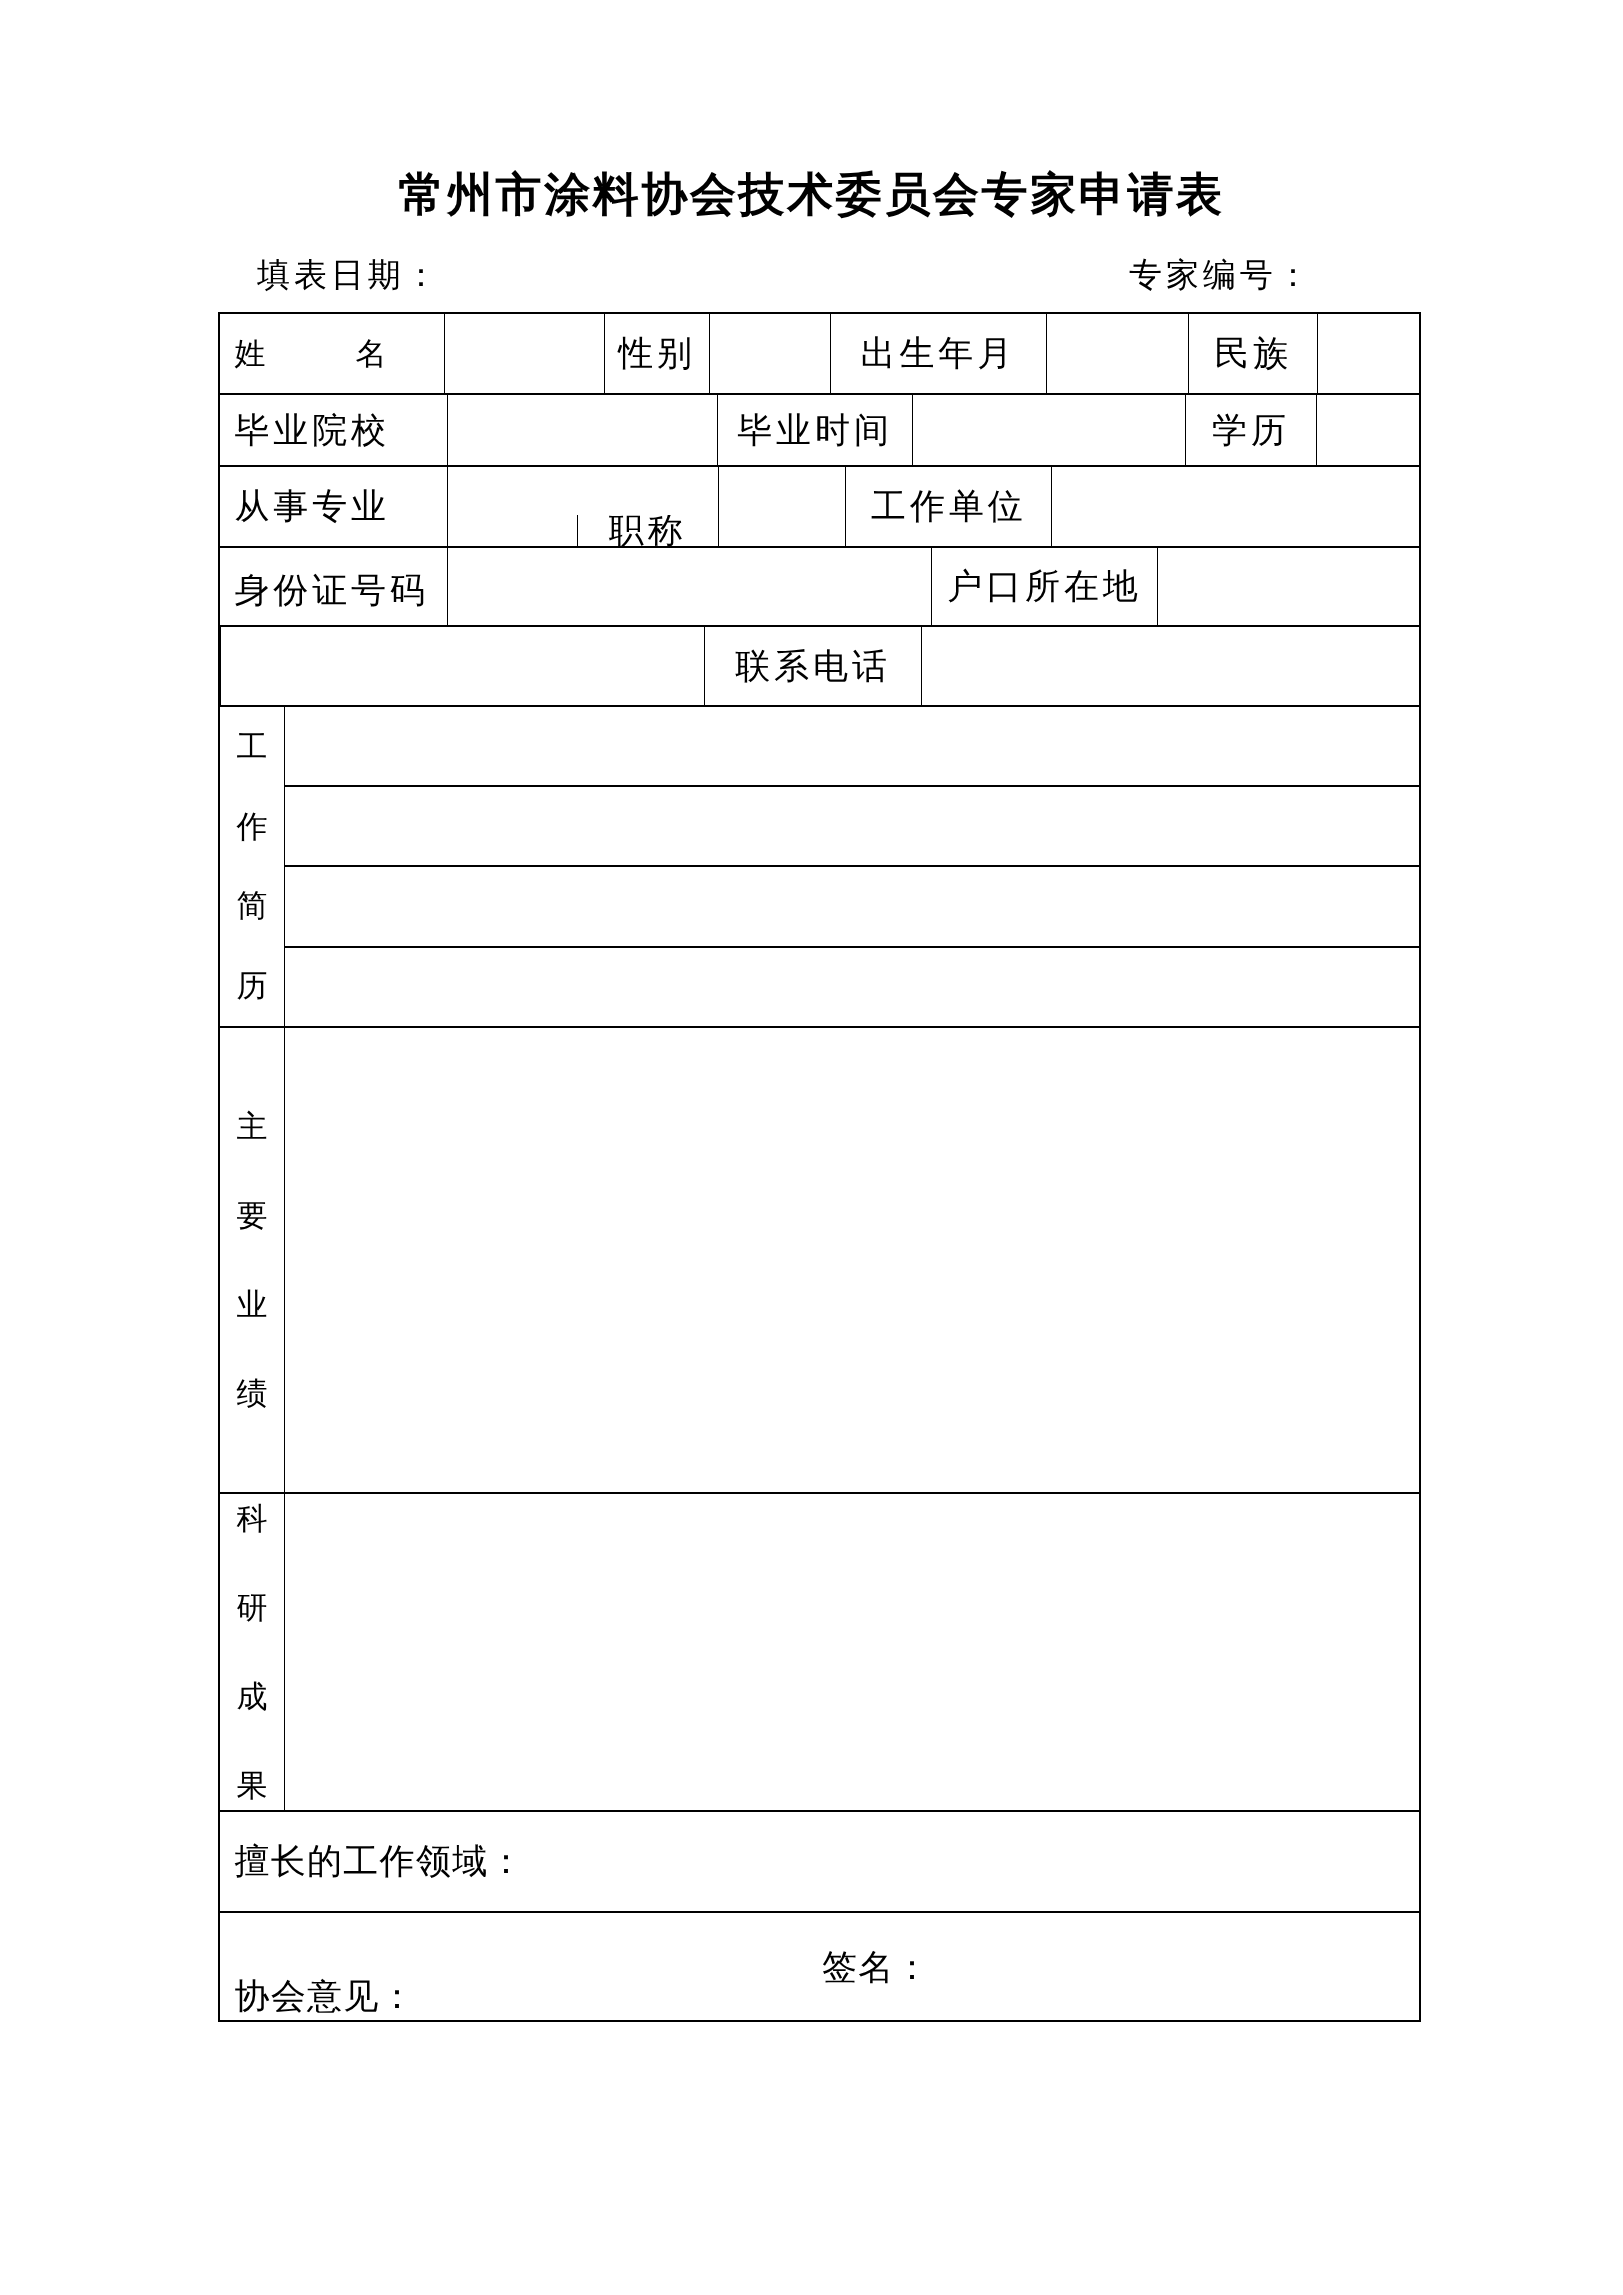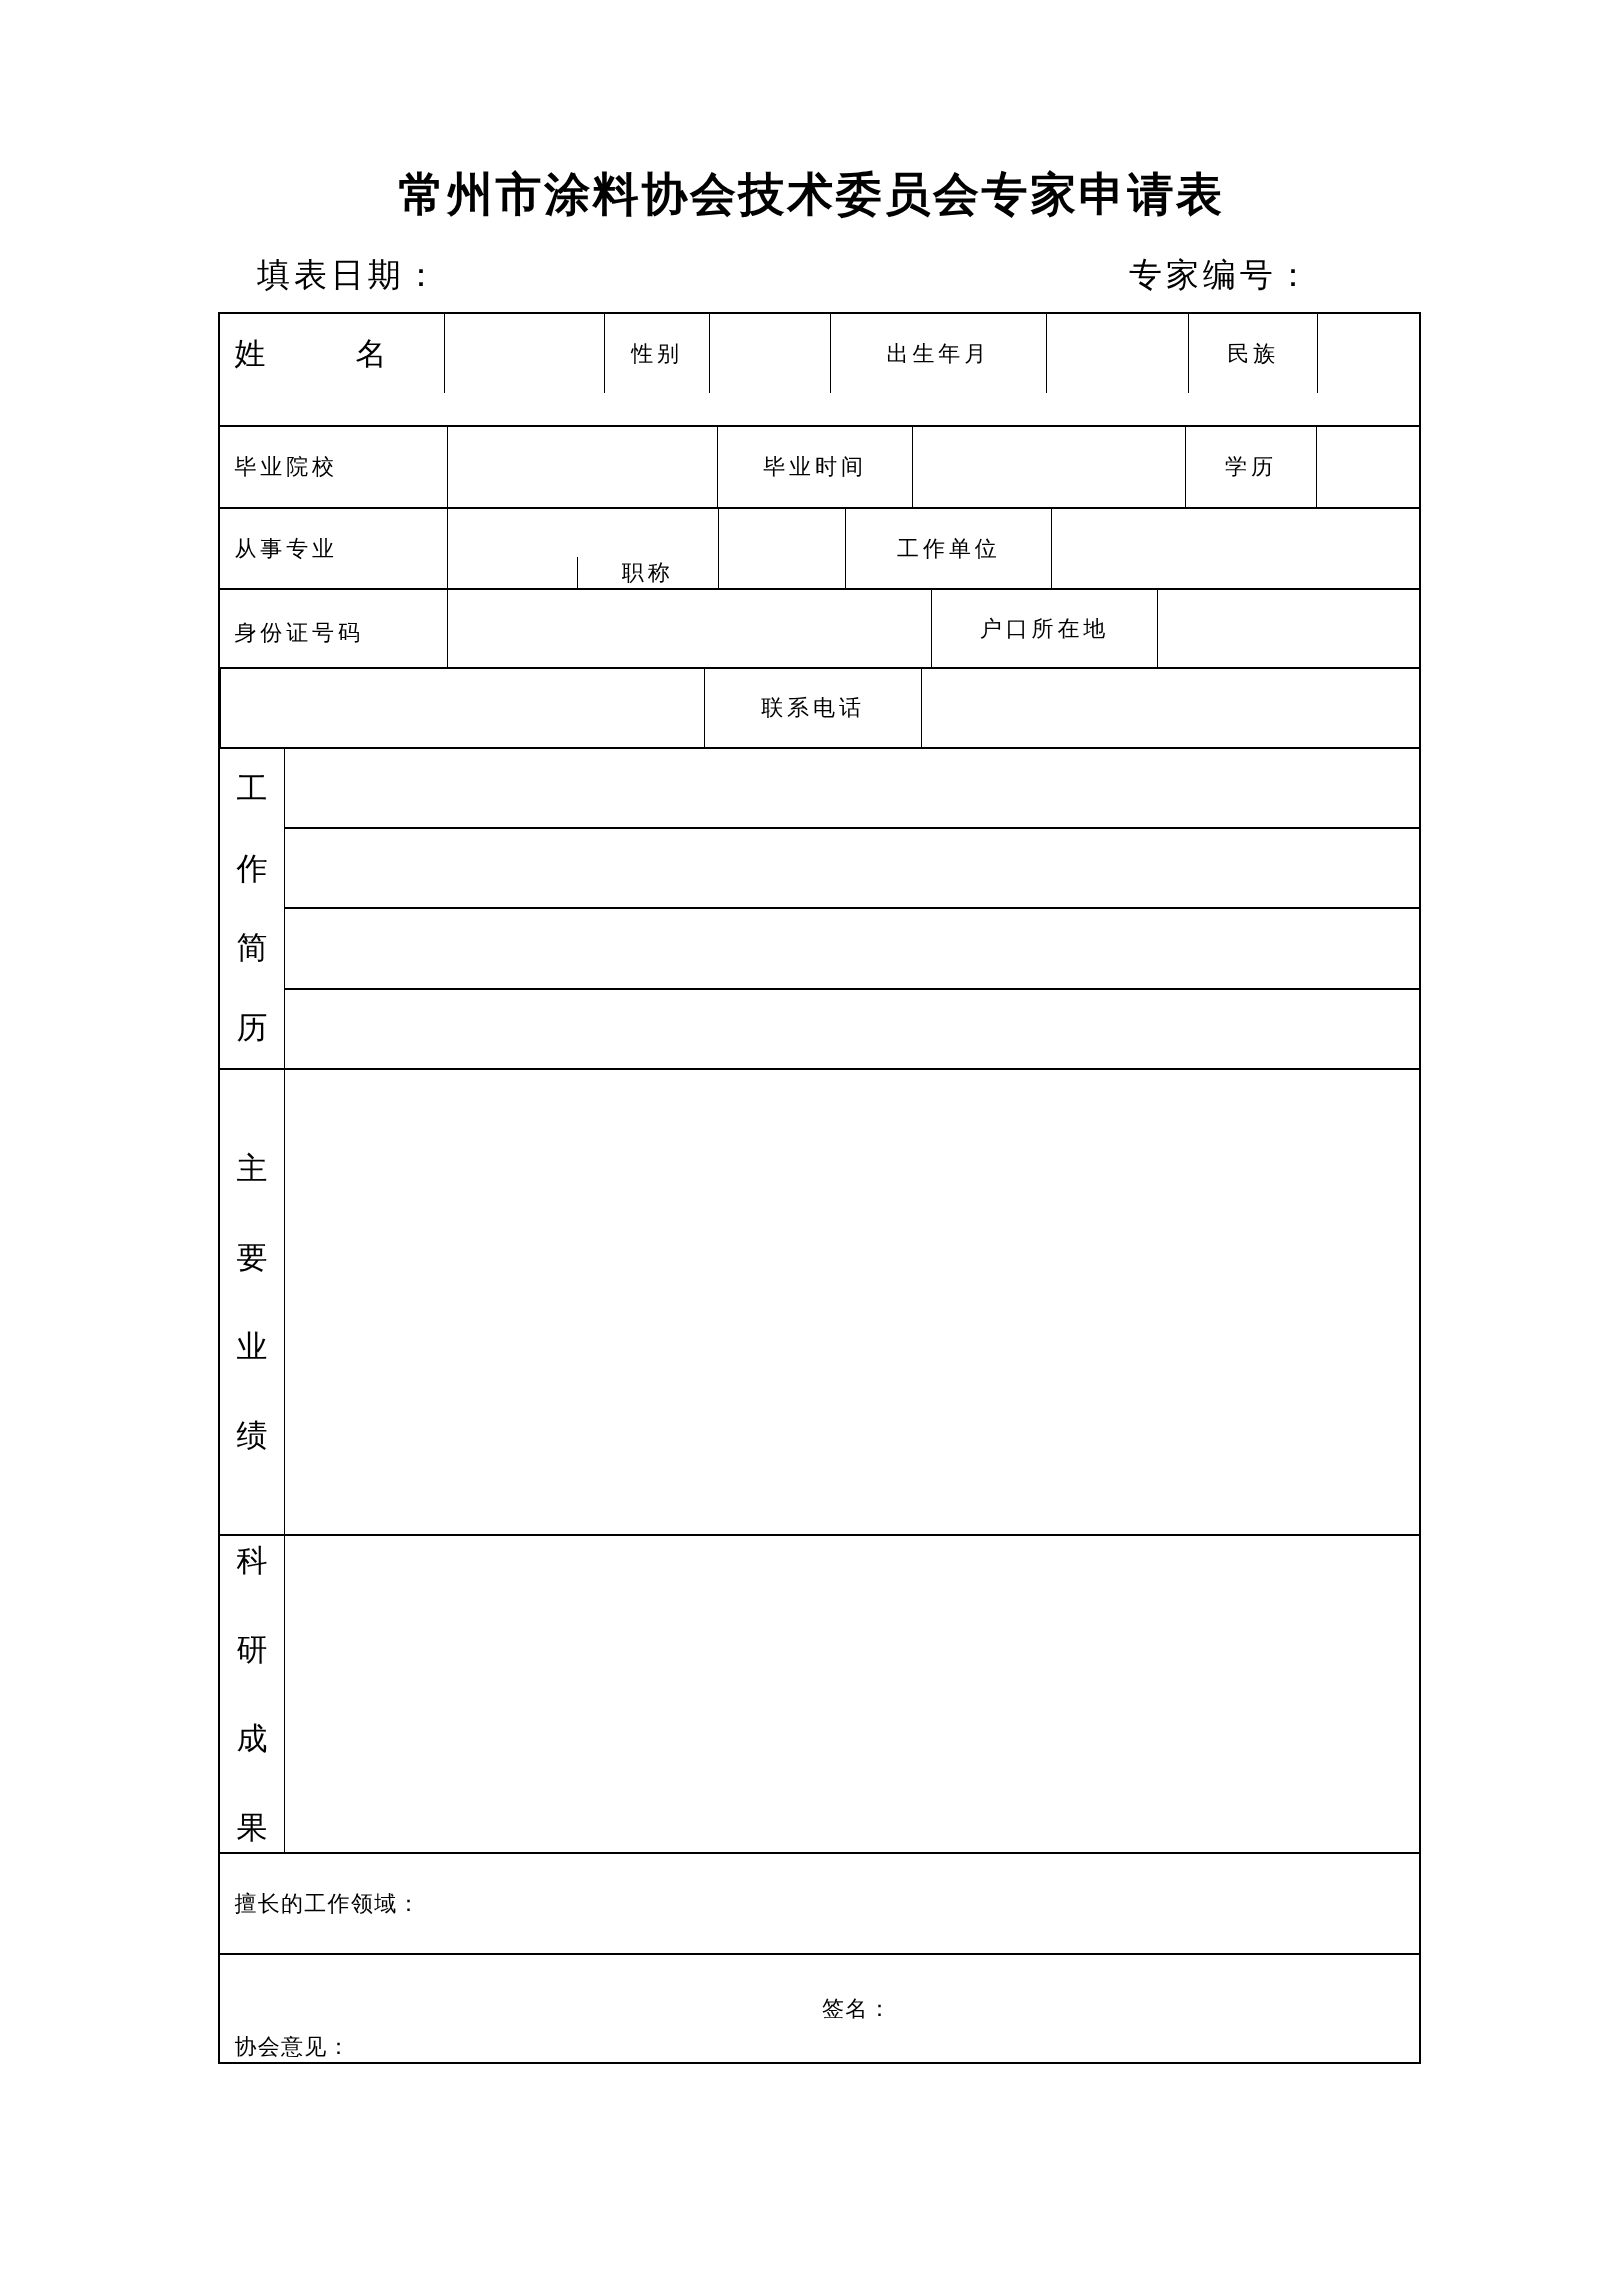--- a/index.html
+++ b/index.html
@@ -31,21 +31,21 @@
   .trow { display:flex; box-sizing:border-box; border-top:2px solid #000; }
   .trow.first { border-top:none; }
   .cell {
     box-sizing:border-box;
     border-left:1.3px solid #000;
     display:flex; align-items:center;
     overflow:hidden;
   }
   .cell.cfirst { border-left:none; }
   .cell.center { justify-content:center; }
-  .lt { font-size:22px; letter-spacing:3.9px; white-space:nowrap; }
+  .lt { font-size:35px; letter-spacing:3.9px; white-space:nowrap; }
   .padl { padding-left:14.4px; }
   .spread {
     margin-left:14.4px; width:152px;
     display:inline-flex; justify-content:space-between;
     font-size:31px;
   }
   
   .vlab {
     width:65px; box-sizing:border-box;
     border-right:1.3px solid #000;
@@ -89,21 +89,21 @@
       <div class="cell center" style="width:219px;justify-content:center;">
         <span class="lt">出生年月</span>
       </div>
       <div class="cell" style="width:128px;"></div>
       <div class="cell center" style="width:131px;margin-left:16px;">
         <span class="lt">民族</span>
       </div>
       <div class="cell" style="width:103px;"></div>
     </div>
 
-    <div class="trow" style="height:82px;margin-top:32px;">
+    <div class="trow" style="height:72px;">
       <div class="cell cfirst" style="width:227px;">
         <span class="lt padl">毕业院校</span>
       </div>
       <div class="cell" style="width:270px;"></div>
       <div class="cell center" style="width:195px;">
         <span class="lt">毕业时间</span>
       </div>
       <div class="cell" style="width:273px;"></div>
       <div class="cell center" style="width:131px;">
         <span class="lt">学历</span>

